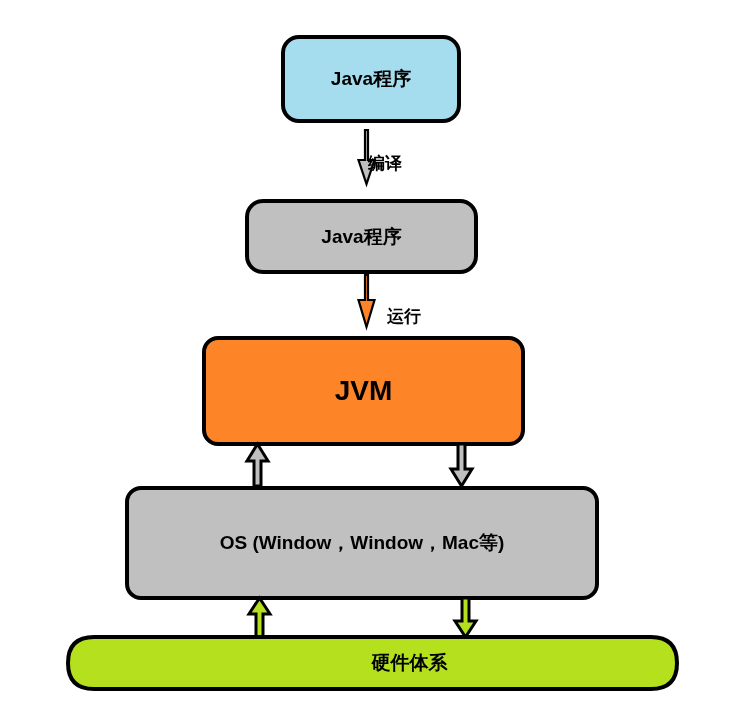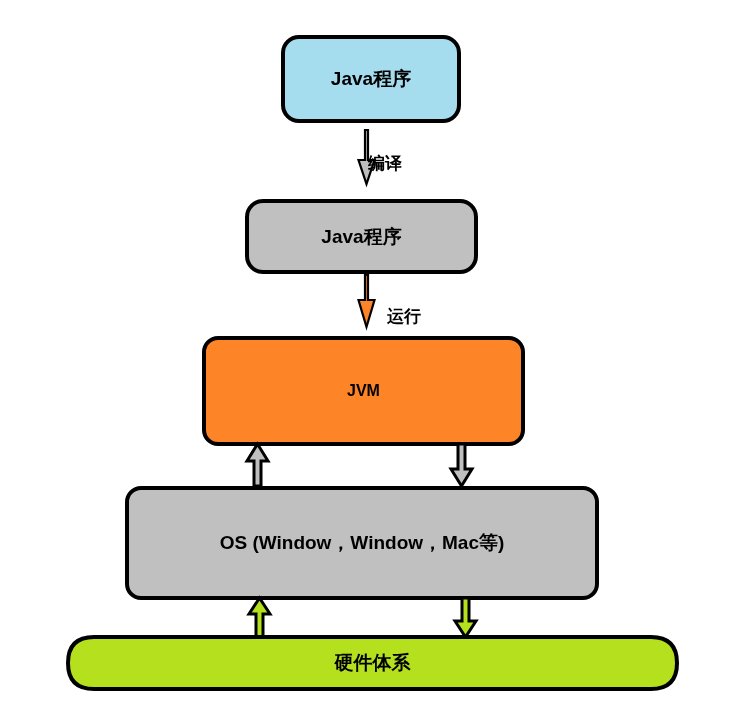--- a/index.html
+++ b/index.html
@@ -33,23 +33,23 @@
   .edge-label {
     position: absolute;
     font-weight: bold;
     color: #000000;
     font-size: 17px;
     white-space: nowrap;
   }
   
   #lbl-java-program { left: 283px; top: 37px; width: 176px; height: 84px; font-size: 19px; }
   #lbl-bytecode     { left: 247px; top: 201px; width: 229px; height: 71px; font-size: 19px; }
-  #lbl-jvm          { left: 204px; top: 338px; width: 319px; height: 106px; font-size: 16px; }
+  #lbl-jvm          { left: 204px; top: 338px; width: 319px; height: 106px; font-size: 28px; }
   #lbl-os           { left: 127px; top: 488px; width: 470px; height: 110px; font-size: 19px; }
-  #lbl-hardware     { left: 68px;  top: 637px; width: 609px; height: 52px; font-size: 19px; }
+  #lbl-hardware     { left: 68px;  top: 637px; width: 609px; height: 52px; font-size: 19px; padding-left: 37px; }
   
   #lbl-compile { left: 368px; top: 152px; }
   #lbl-run     { left: 387px; top: 305px; }
 </style>
 </head>
 <body>
 
 <svg id="diagram" viewBox="0 0 743 716" xmlns="http://www.w3.org/2000/svg">
 
   <rect x="283" y="37" width="176" height="84" rx="16" ry="16" fill="#A5DCEE" stroke="#000000" stroke-width="4"></rect>

